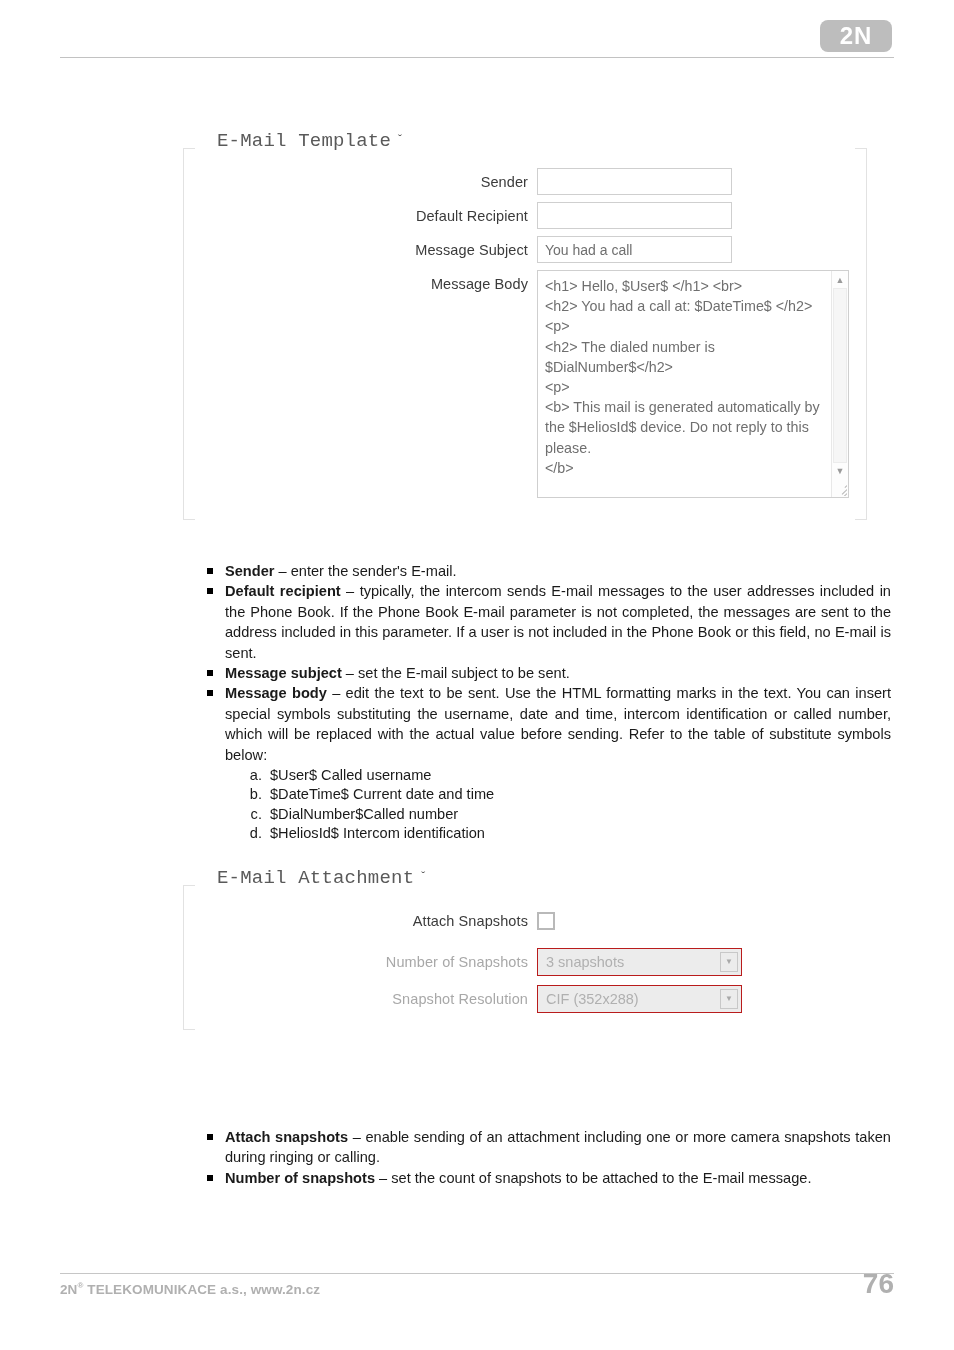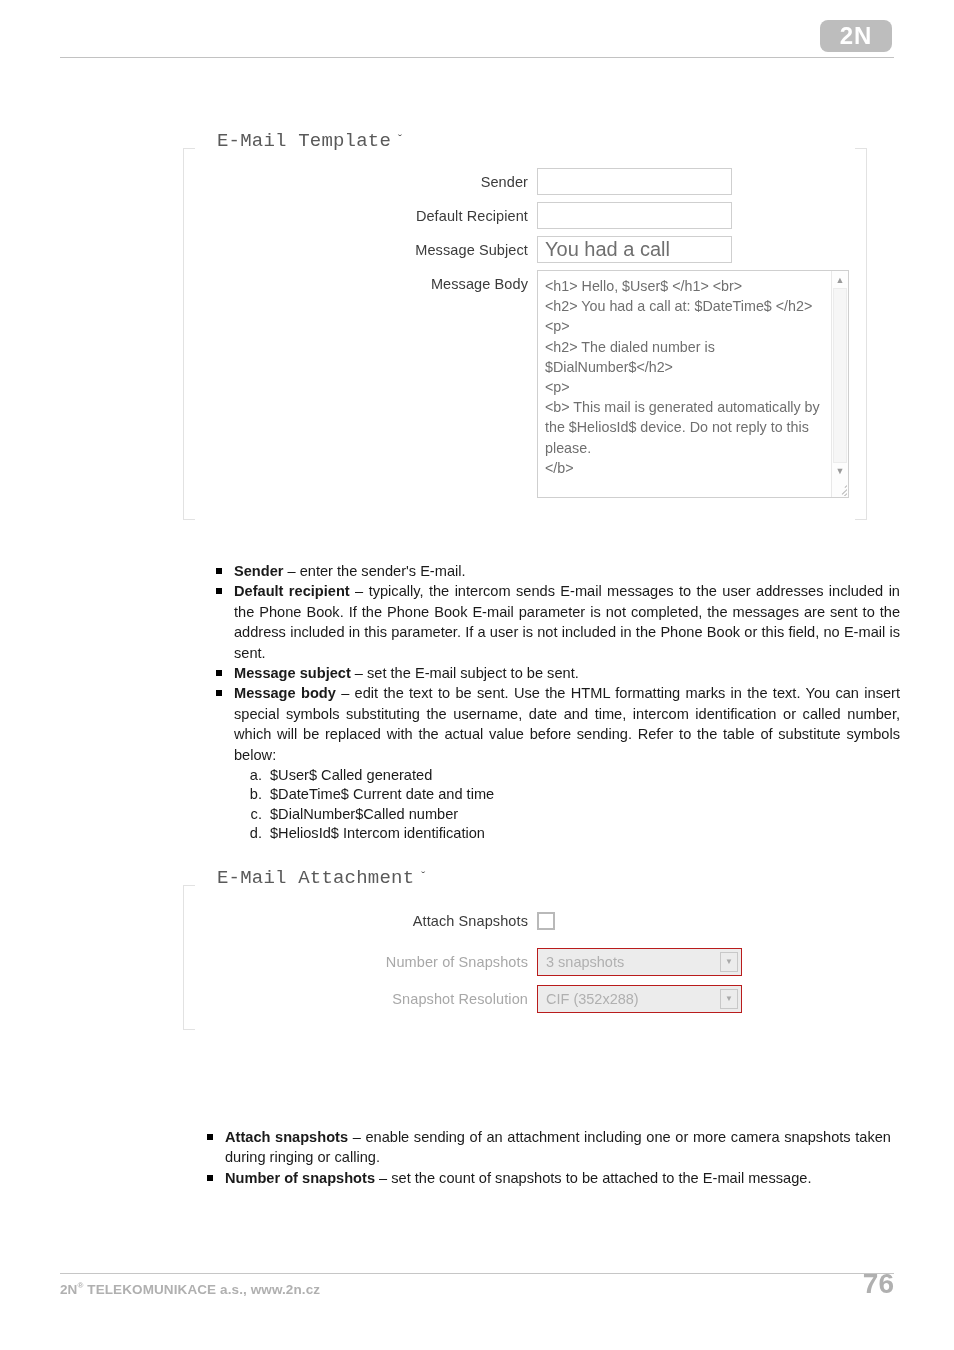--- a/index.html
+++ b/index.html
@@ -114,21 +114,21 @@
     text-align: right;
     white-space: nowrap;
     letter-spacing: 0.1px;
   }
   .field-label.dim { color: #a8a8a8; }
   .text-input {
     border: 1px solid #cfcfcf;
     background: #ffffff;
     height: 27px;
     font-family: "Liberation Sans", sans-serif;
-    font-size: 20px;
+    font-size: 14px;
     color: #6f6f6f;
     padding: 0 7px;
     display: flex;
     align-items: center;
     white-space: nowrap;
   }
 
   
   .ta-wrap {
     position: relative;
@@ -367,32 +367,32 @@
       </div>
       <div class="ta-resize">
         <i style="bottom:2px; width:11px;"></i>
         <i style="bottom:6px; width:7px;"></i>
         <i style="bottom:10px; width:3px;"></i>
       </div>
     </div>
   </div>
 </div>
 
-<div class="copy" style="left:214px; top:561px; width:686px;">
+<div class="copy" style="left:205px; top:561px; width:686px;">
   <ul class="sq">
     <li><b>Sender</b><span> – enter the sender's E-mail.</span></li>
     <li><b>Default recipient</b><span> – typically, the intercom sends E-mail messages to the user addresses included in the Phone Book. If the Phone Book E-mail parameter is not completed, the messages are sent to the address included in this parameter. If a user is not included in the Phone Book or this field, no E-mail is sent.</span></li>
     <li><b>Message subject</b><span> – set the E-mail subject to be sent.</span></li>
     <li><b>Message body</b><span> – edit the text to be sent. Use the HTML formatting marks in the text. You can insert special symbols substituting the username, date and time, intercom identification or called number, which will be replaced with the actual value before sending. Refer to the table of substitute symbols below:</span></li>
   </ul>
 </div>
 
 <div class="copy" style="left:230px; top:766px; width:560px; text-align:left;">
   <ol class="alpha">
-    <li>$User$ Called generated</li>
+    <li>$User$ Called username</li>
     <li>$DateTime$ Current date and time</li>
     <li>$DialNumber$Called number</li>
     <li>$HeliosId$ Intercom identification</li>
   </ol>
 </div>
 
 <div class="panel" style="left:183px; top:867px; width:812px; height:163px;">
 
   <div class="panel-title">
     <span>E-Mail Attachment</span><span class="chev">ˇ</span>

